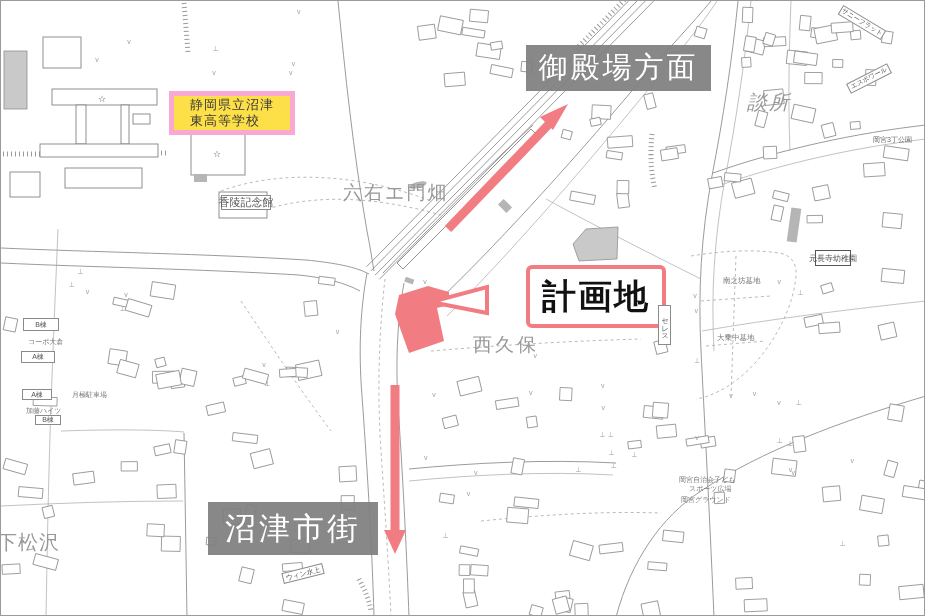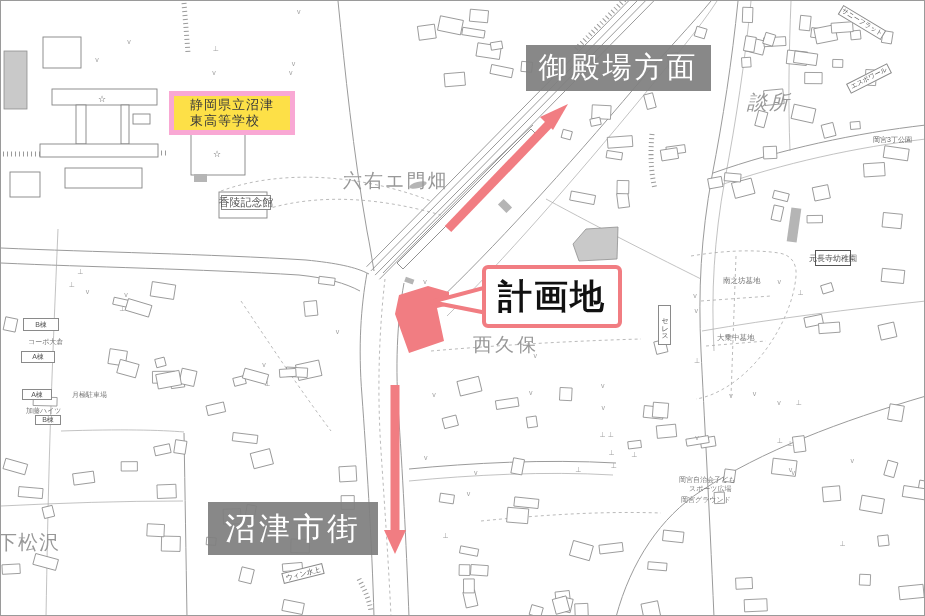--- a/index.html
+++ b/index.html
@@ -15,21 +15,21 @@
   .gray{fill:#c9c9c9;stroke:#8f8f8f;stroke-width:.8;}
   .dgray{fill:#b5b5b5;stroke:none;}
   .b{fill:#fff;stroke:#8a8a8a;stroke-width:.8;}
   .veg{font-size:7px;fill:#a0a0a0;}
   .star{font-size:9px;fill:#555;}
   
   .dirbox{position:absolute;display:flex;align-items:center;justify-content:center;
           background:rgba(127,127,127,.93);color:#fff;letter-spacing:3px;font-weight:500;}
   .callout{position:absolute;display:flex;align-items:center;justify-content:center;
            background:#fff;border:4px solid #f17d82;border-radius:6px;color:#111;
-           font-weight:600;letter-spacing:2px;}
+           font-weight:600;letter-spacing:2px;margin-left:44px;}
   .place{position:absolute;color:#989898;white-space:nowrap;}
   .schoolbox{position:absolute;background:#fde047;border:5px solid #f9a8d4;color:#3a3a3a;
              font-size:13px;line-height:16px;letter-spacing:1px;padding:1px 16px;white-space:nowrap;}
   .m{position:absolute;font-size:7px;color:#777;white-space:nowrap;text-align:center;}
   .mbox{position:absolute;display:flex;align-items:center;justify-content:center;
         background:#fff;border:1px solid #8a8a8a;color:#555;font-size:7px;white-space:nowrap;box-sizing:border-box;}
   .vert{writing-mode:vertical-rl;}
 </style>
 </head>
 <body>
@@ -325,21 +325,21 @@
     <line x1="394" y1="384" x2="394" y2="531" stroke="#f17d82" stroke-width="9"></line>
     <polygon points="394,553 383,529 405,529" fill="#f17d82"></polygon>
   </g>
 </svg>
 
 <div class="schoolbox" style="left:168px;top:90px;">
   <div>静岡県立沼津</div>
   <div>東高等学校</div>
 </div>
 
-<div class="place" style="left:342px;top:167px;font-size:19px;letter-spacing:2px;">六右エ門畑</div>
+<div class="place" style="left:342px;top:179px;font-size:19px;letter-spacing:2px;">六右エ門畑</div>
 <div class="place" style="left:472px;top:331px;font-size:19px;letter-spacing:3px;text-align:center;">西久保</div>
 <div class="place" style="left:746px;top:88px;font-size:20px;letter-spacing:2px;font-style:italic;">談所</div>
 <div class="place" style="left:-4px;top:528px;font-size:20px;letter-spacing:1px;">下松沢</div>
 
 <div class="dirbox" style="left:207px;top:501px;width:170px;height:53px;font-size:31px;">沼津市街</div>
 <div class="dirbox" style="left:525px;top:44px;width:185px;height:46px;font-size:29px;">御殿場方面</div>
 <div class="callout" style="left:481px;top:264px;width:132px;height:55px;font-size:34px;">計画地</div>
 
 <div class="mbox" style="left:220px;top:194px;width:50px;height:15px;font-size:11px;text-align:right;">香陵記念館</div>
 <div class="mbox" style="left:845px;top:72px;width:46px;height:11px;font-size:6.5px;transform:rotate(-27deg);">エスポワール</div>

